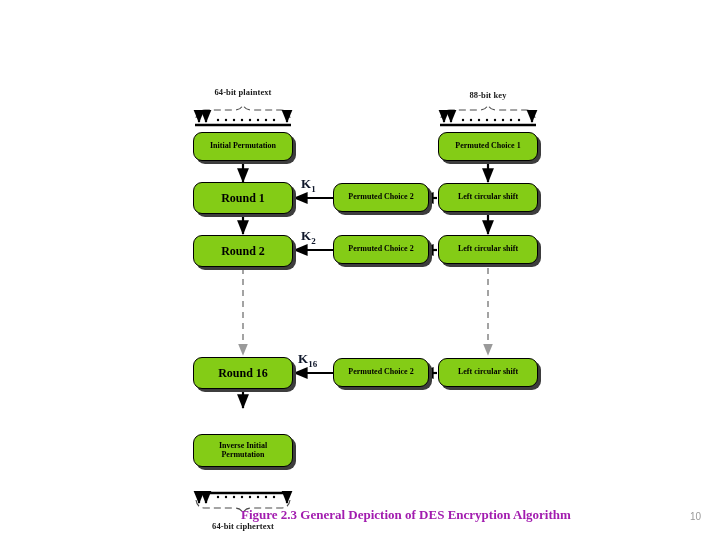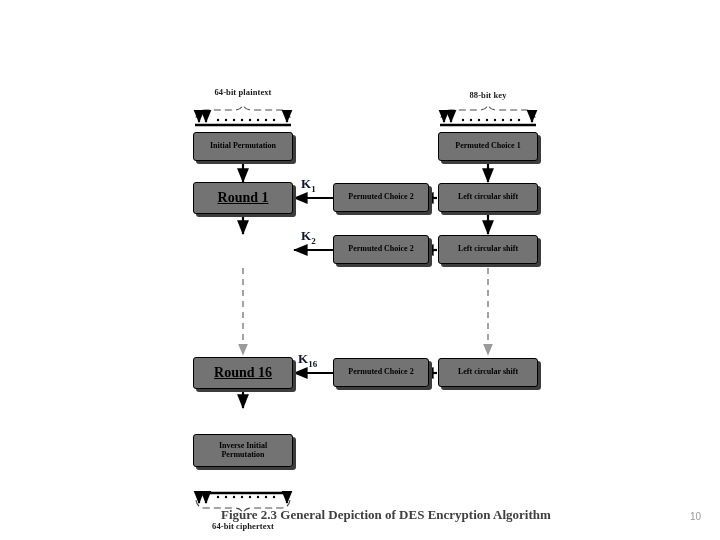--- a/index.html
+++ b/index.html
@@ -18,44 +18,45 @@
     color:#1a1a1a;
     white-space:nowrap;
     text-align:center;
     letter-spacing:0.1px;
   }
   .io-label{font-size:8.5px;}
 
   
   .box{
     position:absolute;
-    background:#737373;
+    background:#84cc16;
     border:1.4px solid #000;
-    border-radius:3px;
+    border-radius:9px;
     box-shadow:3px 3px 0 0 #3d3d3d;
     display:flex;align-items:center;justify-content:center;
     text-align:center;
     color:#000;
     font-weight:bold;
     font-family:"Liberation Serif", serif;
     line-height:1.08;
     box-sizing:border-box;
   }
   .box.small{font-size:8px;}
-  .box.big{font-size:14px;text-decoration:underline;}
+  .box.big{font-size:12px;}
 
   .ksub{position:absolute;font-size:13px;font-weight:bold;color:#0f172a;
         font-family:"Liberation Serif", serif;white-space:nowrap;}
   .ksub sub{font-size:9px;}
 
   .caption{
     position:absolute;
     font-family:"Liberation Serif", serif;
-    font-weight:bold;font-size:13px;color:#404040;
+    font-weight:bold;font-size:13px;color:#a21caf;
     white-space:nowrap;
+    margin-left:20px;
   }
   .pagenum{
     position:absolute;
     font-family:"Liberation Sans", sans-serif;
     font-size:10px;color:#9a9a9a;
   }
   svg{position:absolute;left:0;top:0;}
 </style>
 </head>
 <body>
@@ -172,20 +173,21 @@
     </svg>
 
     <div class="lbl io-label" style="left:186px;top:45px;width:114px;">64-bit plaintext</div>
     <div class="lbl io-label" style="left:431px;top:48px;width:114px;">88-bit key</div>
     <div class="lbl io-label" style="left:186px;top:479px;width:114px;">64-bit ciphertext</div>
 
     <div class="box small" style="left:193px;top:90px;width:100px;height:29px;">Initial Permutation</div>
 
     <div class="box big" style="left:193px;top:140px;width:100px;height:32px;">Round 1</div>
 
+    <div class="box big" style="left:193px;top:193px;width:100px;height:32px;">Round 2</div>
 
     <div class="box big" style="left:193px;top:315px;width:100px;height:32px;">Round 16</div>
 
 
     <div class="box small" style="left:193px;top:392px;width:100px;height:33px;padding:0 6px;">Inverse Initial Permutation</div>
 
     <div class="box small" style="left:438px;top:90px;width:100px;height:29px;">Permuted Choice 1</div>
 
     <div class="box small" style="left:438px;top:141px;width:100px;height:29px;">Left circular shift</div>
 

